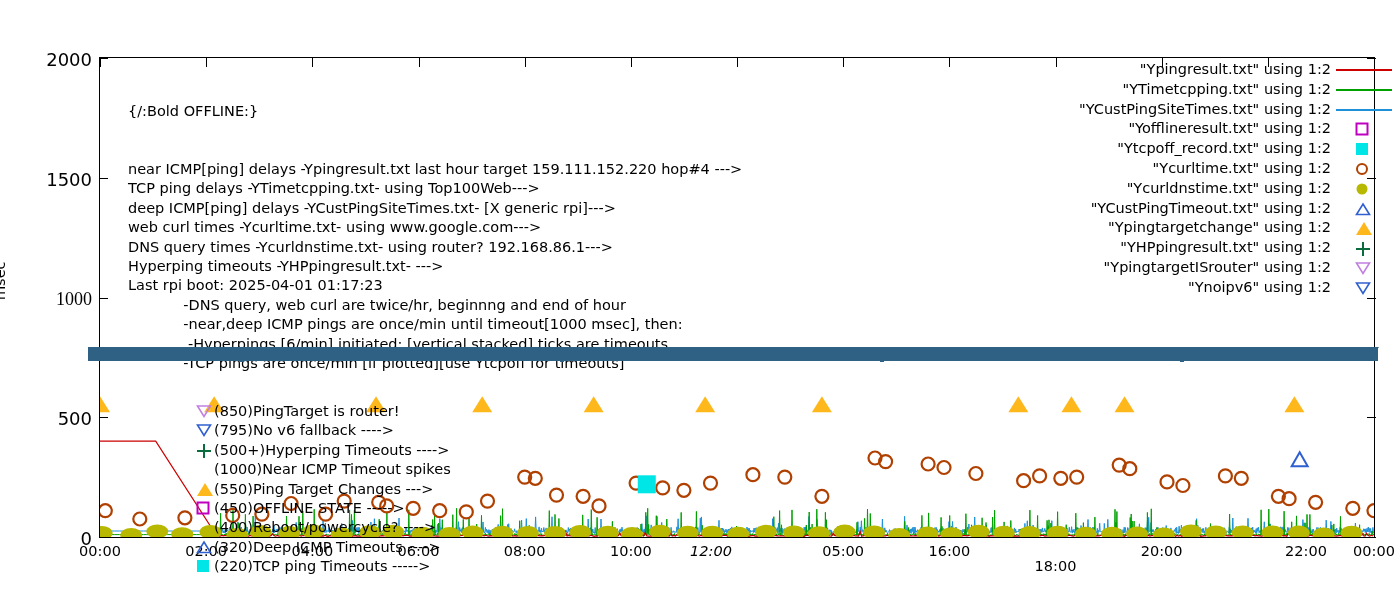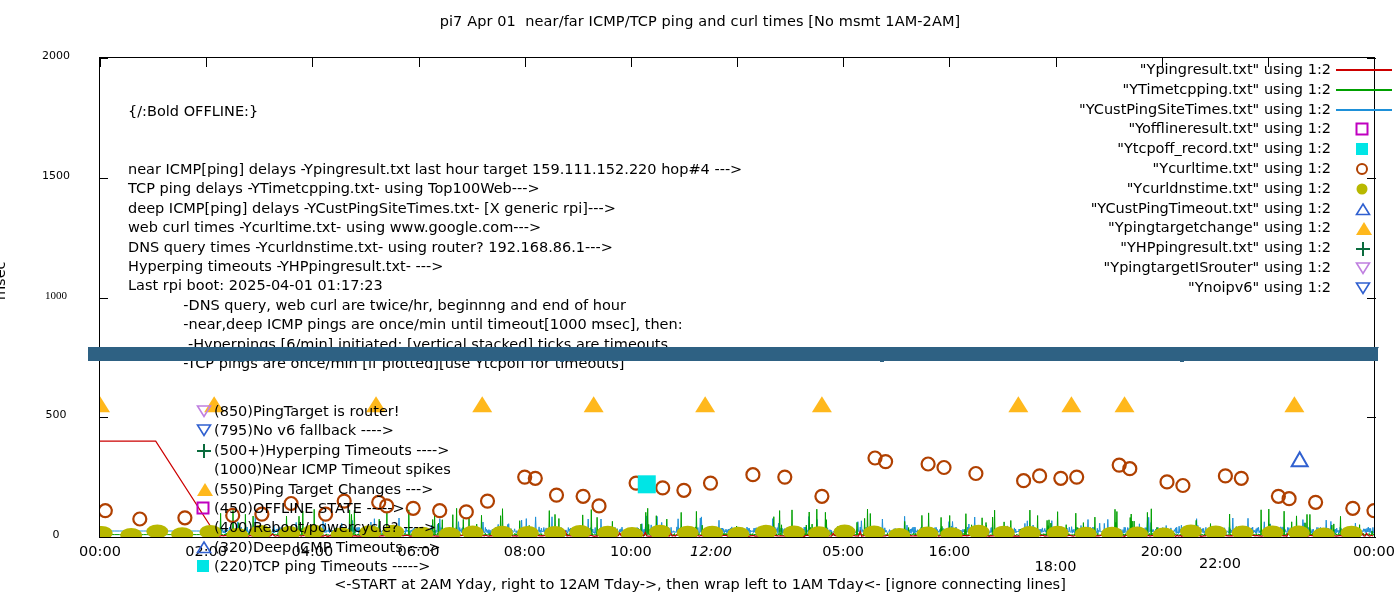--- a/index.html
+++ b/index.html
@@ -14,21 +14,21 @@
   }
 
   
   .plot-frame{
     position:absolute;left:99px;top:57px;width:1276px;height:481px;
     border:1px solid #000;box-sizing:border-box;background:#fff;
   }
   .plot-clip{position:absolute;left:100px;top:58px;width:1274px;height:479px;overflow:hidden;}
 
   
-  .ytick-label{position:absolute;right:0;text-align:center;font-size:11px;color:#000;
+  .ytick-label{position:absolute;right:0;text-align:right;font-size:18px;color:#000;
                transform:translateY(-9px);width:72px;}
   .ytick-mark{position:absolute;left:99px;width:9px;height:0;border-top:1px solid #000;}
   .ytick-mark.r{left:auto;right:24px;}
   .xtick-label{position:absolute;top:543px;font-size:14.5px;color:#000;
                transform:translateX(-50%);white-space:nowrap;}
   .xtick-mark{position:absolute;top:529px;height:9px;width:0;border-left:1px solid #000;}
   .xtick-mark.t{top:58px;}
   .ylabel{
     position:absolute;left:-8px;top:300px;font-size:14.5px;color:#000;
     transform:rotate(-90deg);transform-origin:left top;white-space:nowrap;
@@ -60,21 +60,20 @@
        clip-path:polygon(0 0,100% 0,60% 100%,0 100%);}
   .band-dot{position:absolute;top:360px;width:4px;height:2px;background:#2e6183;}
 
   svg{display:block;}
 </style>
 </head>
 <body>
 
 <div id="root">
 
-  <div class="chart-title">pi7 Apr 01  near/far ICMP/TCP ping and curl times [No msmt 1AM-2AM]</div>
 
   <div class="plot-frame"></div>
 
   <div class="ylabel">msec</div>
 
   <div id="yticks">
       <div class="ytick-label" style="top: 537px; left: 20px; width: 72px;">0</div>
       <div class="ytick-mark" style="top: 537px;"></div>
       <div class="ytick-mark r" style="top: 537px;"></div>
       <div class="ytick-label" style="top: 417.25px; left: 20px; width: 72px;">500</div>
@@ -118,21 +117,21 @@
       <div class="xtick-mark t" style="left: 843.167px;"></div>
       <div class="xtick-label" style="left: 949.333px;">16:00</div>
       <div class="xtick-mark" style="left: 949.333px;"></div>
       <div class="xtick-mark t" style="left: 949.333px;"></div>
       <div class="xtick-label" style="left: 1055.5px; margin-top: 15px;">18:00</div>
       <div class="xtick-mark" style="left: 1055.5px;"></div>
       <div class="xtick-mark t" style="left: 1055.5px;"></div>
       <div class="xtick-label" style="left: 1161.67px;">20:00</div>
       <div class="xtick-mark" style="left: 1161.67px;"></div>
       <div class="xtick-mark t" style="left: 1161.67px;"></div>
-      <div class="xtick-label" style="left: 1220px; margin-top: 12px;">22:00</div>
+      <div class="xtick-label" style="left: 1306px;">22:00</div>
       <div class="xtick-mark" style="left: 1267.83px;"></div>
       <div class="xtick-mark t" style="left: 1267.83px;"></div>
       <div class="xtick-label" style="left: 1374px;">00:00</div>
       <div class="xtick-mark" style="left: 1374px;"></div>
       <div class="xtick-mark t" style="left: 1374px;"></div>
     </div>
 
   <div class="plot-clip">
     <svg id="plot-svg" width="1274" height="479">
         <path d="M 0.0 473.0 L 1.1 473.0 L 3.7 473.0 L 6.4 473.0 L 9.0 473.0 L 11.7 473.0 L 14.3 473.0 L 17.0 473.0 L 19.6 473.0 L 22.3 473.0 L 24.9 473.0 L 27.6 473.0 L 30.3 473.0 L 32.9 473.0 L 35.6 473.0 L 38.2 473.0 L 40.9 473.0 L 43.5 473.0 L 46.2 473.0 L 48.8 473.0 L 51.5 473.0 L 54.1 473.0 L 56.8 473.0 L 59.5 473.0 L 62.1 473.0 L 64.8 473.0 L 67.4 473.0 L 70.1 473.0 L 72.7 473.0 L 75.4 473.0 L 78.0 473.0 L 80.7 473.0 L 83.3 473.0 L 86.0 473.0 L 88.6 473.0 L 91.3 473.0 L 94.0 473.0 L 96.6 473.0 L 99.3 473.0 L 101.9 473.0 L 104.6 473.0 L 107.2 473.0 L 109.9 473.0 L 112.5 473.0 L 115.2 473.0 L 116.8 474.0 L 117.4 473.4 L 118.0 469.9 L 118.5 473.8 L 119.1 469.8 L 119.7 475.4 L 120.3 471.6 L 120.9 475.5 L 121.5 471.7 L 122.0 473.4 L 122.6 471.4 L 123.2 475.0 L 123.8 472.9 L 124.4 475.1 L 125.0 472.2 L 125.5 475.3 L 126.1 470.2 L 126.7 473.4 L 127.3 471.8 L 127.9 473.3 L 128.5 473.4 L 129.0 473.9 L 129.6 469.2 L 130.2 475.1 L 130.8 472.3 L 131.4 474.6 L 132.0 471.1 L 132.5 475.1 L 133.1 472.1 L 133.7 474.2 L 134.3 472.2 L 134.9 473.9 L 135.5 470.5 L 136.1 474.8 L 136.6 472.1 L 137.2 473.9 L 137.8 463.8 L 138.4 473.4 L 139.0 472.2 L 139.6 475.2 L 140.1 472.2 L 140.7 474.6 L 141.3 469.1 L 141.9 473.8 L 142.5 473.9 L 143.1 475.0 L 143.6 473.7 L 144.2 473.8 L 144.8 470.4 L 145.4 473.4 L 146.0 471.3 L 146.6 475.6 L 147.1 469.0 L 147.7 473.9 L 148.3 473.3 L 148.9 475.2 L 149.5 471.5 L 150.1 475.2 L 150.7 471.3 L 151.2 473.4 L 151.8 472.1 L 152.4 474.7 L 153.0 470.6 L 153.6 473.3 L 154.2 470.2 L 154.7 474.1 L 155.3 459.2 L 155.9 473.3 L 156.5 472.6 L 157.1 475.6 L 157.7 469.3 L 158.2 475.0 L 158.8 473.3 L 159.4 474.3 L 160.0 471.9 L 160.6 475.3 L 161.2 472.7 L 161.7 474.9 L 162.3 474.1 L 162.9 475.1 L 163.5 470.0 L 164.1 473.9 L 164.7 471.9 L 165.2 474.3 L 165.8 473.5 L 166.4 473.5 L 167.0 473.8 L 167.6 474.0 L 168.2 471.6 L 168.8 475.1 L 169.3 471.2 L 169.9 474.0 L 170.5 473.6 L 171.1 474.3 L 171.7 473.7 L 172.3 474.1 L 172.8 471.1 L 173.4 475.1 L 174.0 468.2 L 174.6 474.8 L 175.2 472.9 L 175.8 473.5 L 176.3 471.2 L 176.9 473.6 L 177.5 470.9 L 178.1 474.9 L 178.7 471.8 L 179.3 473.8 L 179.8 469.4 L 180.4 475.2 L 181.0 469.6 L 181.6 474.3 L 182.2 469.3 L 182.8 474.9 L 183.3 471.8 L 183.9 473.5 L 184.5 472.6 L 185.1 475.5 L 185.7 471.7 L 186.3 473.5 L 186.9 472.1 L 187.4 474.3 L 188.0 472.2 L 188.6 475.5 L 189.2 469.1 L 189.8 475.2 L 190.4 473.0 L 190.9 474.2 L 191.5 473.7 L 192.1 473.4 L 192.7 469.9 L 193.3 473.4 L 193.9 471.5 L 194.4 475.3 L 195.0 472.6 L 195.6 473.3 L 196.2 464.4 L 196.8 474.2 L 197.4 472.8 L 197.9 474.7 L 198.5 474.0 L 199.1 475.3 L 199.7 470.9 L 200.3 473.5 L 200.9 471.4 L 201.5 473.7 L 202.0 473.3 L 202.6 473.6 L 203.2 471.5 L 203.8 473.3 L 204.4 470.8 L 205.0 474.8 L 205.5 469.1 L 206.1 473.9 L 206.7 471.6 L 207.3 474.8 L 207.9 472.2 L 208.5 475.3 L 209.0 470.4 L 209.6 475.5 L 210.2 471.6 L 210.8 473.6 L 211.4 472.5 L 212.0 475.0 L 212.5 469.8 L 213.1 474.8 L 213.7 466.4 L 214.3 475.1 L 214.9 472.7 L 215.5 475.2 L 216.0 472.9 L 216.6 473.4 L 217.2 472.6 L 217.8 473.6 L 218.4 469.0 L 219.0 475.4 L 219.6 472.6 L 220.1 473.4 L 220.7 474.0 L 221.3 474.8 L 221.9 473.5 L 222.5 473.6 L 223.1 462.2 L 223.6 473.8 L 224.2 472.5 L 224.8 474.5 L 225.4 465.1 L 226.0 474.5 L 226.6 472.6 L 227.1 473.4 L 227.7 472.6 L 228.3 473.8 L 228.9 469.6 L 229.5 474.8 L 230.1 472.3 L 230.6 473.3 L 231.2 472.7 L 231.8 475.3 L 232.4 472.0 L 233.0 475.3 L 233.6 473.1 L 234.2 474.7 L 234.7 470.6 L 235.3 474.7 L 235.9 472.1 L 236.5 474.2 L 237.1 471.8 L 237.7 473.3 L 238.2 471.4 L 238.8 475.1 L 239.4 470.6 L 240.0 473.4 L 240.6 473.1 L 241.2 474.7 L 241.7 465.4 L 242.3 475.6 L 242.9 473.7 L 243.5 474.9 L 244.1 469.3 L 244.7 473.4 L 245.2 469.2 L 245.8 473.8 L 246.4 472.6 L 247.0 474.2 L 247.6 473.7 L 248.2 473.6 L 248.7 469.9 L 249.3 474.4 L 249.9 472.1 L 250.5 474.0 L 251.1 469.5 L 251.7 473.9 L 252.3 462.4 L 252.8 473.5 L 253.4 469.5 L 254.0 475.0 L 254.6 469.7 L 255.2 474.7 L 255.8 471.0 L 256.3 473.4 L 256.9 469.5 L 257.5 473.8 L 258.1 469.3 L 258.7 475.4 L 259.3 469.4 L 259.8 473.8 L 260.4 473.8 L 261.0 474.1 L 261.6 471.8 L 262.2 475.5 L 262.8 470.7 L 263.3 474.2 L 263.9 471.4 L 264.5 473.6 L 265.1 472.1 L 265.7 474.1 L 266.3 469.4 L 266.8 473.9 L 267.4 474.2 L 268.0 475.0 L 268.6 473.6 L 269.2 474.0 L 269.8 469.6 L 270.4 475.4 L 270.9 464.0 L 271.5 474.2 L 272.1 471.9 L 272.7 474.1 L 273.3 472.5 L 273.9 474.4 L 274.4 460.7 L 275.0 474.2 L 275.6 472.9 L 276.2 475.5 L 276.8 471.7 L 277.4 474.1 L 277.9 472.0 L 278.5 474.0 L 279.1 467.6 L 279.7 474.2 L 280.3 470.8 L 280.9 475.2 L 281.4 473.3 L 282.0 473.4 L 282.6 472.1 L 283.2 473.5 L 283.8 471.4 L 284.4 474.5 L 285.0 472.0 L 285.5 474.5 L 286.1 474.0 L 286.7 474.8 L 287.3 470.9 L 287.9 473.6 L 288.5 471.5 L 289.0 473.4 L 289.6 473.0 L 290.2 475.0 L 290.8 473.4 L 291.4 474.0 L 292.0 472.2 L 292.5 474.7 L 293.1 469.8 L 293.7 474.1 L 294.3 469.4 L 294.9 474.3 L 295.5 469.1 L 296.0 474.8 L 296.6 472.3 L 297.2 473.6 L 297.8 469.5 L 298.4 474.5 L 299.0 460.0 L 299.5 474.7 L 300.1 472.4 L 300.7 473.5 L 301.3 472.2 L 301.9 474.4 L 302.5 473.8 L 303.1 474.5 L 303.6 473.0 L 304.2 474.0 L 304.8 472.8 L 305.4 475.4 L 306.0 469.0 L 306.6 473.5 L 307.1 472.0 L 307.7 473.5 L 308.3 474.0 L 308.9 474.9 L 309.5 473.3 L 310.1 475.3 L 310.6 472.5 L 311.2 473.6 L 311.8 471.9 L 312.4 475.3 L 313.0 471.3 L 313.6 473.3 L 314.1 469.9 L 314.7 473.8 L 315.3 473.0 L 315.9 474.8 L 316.5 471.3 L 317.1 475.1 L 317.7 469.0 L 318.2 473.6 L 318.8 470.7 L 319.4 474.2 L 320.0 472.7 L 320.6 475.5 L 321.2 470.0 L 321.7 473.3 L 322.3 469.3 L 322.9 474.2 L 323.5 469.9 L 324.1 474.1 L 324.7 470.6 L 325.2 474.4 L 325.8 472.8 L 326.4 474.9 L 327.0 473.7 L 327.6 474.1 L 328.2 470.4 L 328.7 475.0 L 329.3 471.3 L 329.9 474.8 L 330.5 469.9 L 331.1 474.1 L 331.7 467.1 L 332.2 475.3 L 332.8 473.0 L 333.4 473.7 L 334.0 473.1 L 334.6 474.1 L 335.2 472.2 L 335.8 475.4 L 336.3 472.4 L 336.9 473.7 L 337.5 466.3 L 338.1 474.3 L 338.7 471.3 L 339.3 474.4 L 339.8 460.7 L 340.4 473.7 L 341.0 469.6 L 341.6 474.2 L 342.2 473.9 L 342.8 474.1 L 343.3 471.6 L 343.9 475.0 L 344.5 470.1 L 345.1 474.5 L 345.7 473.2 L 346.3 473.6 L 346.8 470.3 L 347.4 475.3 L 348.0 470.6 L 348.6 475.6 L 349.2 473.8 L 349.8 475.6 L 350.4 471.5 L 350.9 474.7 L 351.5 473.8 L 352.1 474.9 L 352.7 469.9 L 353.3 475.2 L 353.9 473.7 L 354.4 474.2 L 355.0 472.8 L 355.6 475.5 L 356.2 469.5 L 356.8 474.5 L 357.4 473.6 L 357.9 474.6 L 358.5 463.7 L 359.1 474.2 L 359.7 469.5 L 360.3 473.3 L 360.9 471.6 L 361.4 474.6 L 362.0 470.4 L 362.6 474.8 L 363.2 469.0 L 363.8 474.7 L 364.4 473.0 L 364.9 473.8 L 365.5 470.0 L 366.1 475.4 L 366.7 473.2 L 367.3 475.1 L 367.9 473.4 L 368.5 474.7 L 369.0 470.6 L 369.6 475.5 L 370.2 473.6 L 370.8 475.3 L 371.4 469.5 L 372.0 473.7 L 372.5 473.4 L 373.1 474.4 L 373.7 473.3 L 374.3 473.7 L 374.9 469.6 L 375.5 474.2 L 376.0 471.7 L 376.6 473.6 L 377.2 472.6 L 377.8 473.7 L 378.4 471.7 L 379.0 475.6 L 379.5 473.7 L 380.1 474.0 L 380.7 473.2 L 381.3 475.6 L 381.9 472.3 L 382.5 473.7 L 383.0 464.0 L 383.6 474.1 L 384.2 473.7 L 384.8 475.0 L 385.4 469.4 L 386.0 473.5 L 386.6 471.1 L 387.1 474.7 L 387.7 472.4 L 388.3 475.6 L 388.9 471.6 L 389.5 475.6 L 390.1 472.1 L 390.6 475.4 L 391.2 473.1 L 391.8 473.3 L 392.4 471.0 L 393.0 475.4 L 393.6 473.6 L 394.1 473.5 L 394.7 473.0 L 395.3 473.9 L 395.9 469.0 L 396.5 474.4 L 397.1 470.4 L 397.6 474.0 L 398.2 466.4 L 398.8 475.2 L 399.4 472.2 L 400.0 473.4 L 400.6 469.6 L 401.2 473.9 L 401.7 472.0 L 402.3 475.3 L 402.9 471.1 L 403.5 475.4 L 404.1 471.3 L 404.7 473.7 L 405.2 472.4 L 405.8 475.5 L 406.4 469.3 L 407.0 474.2 L 407.6 466.5 L 408.2 474.3 L 408.7 465.7 L 409.3 474.3 L 409.9 471.8 L 410.5 474.9 L 411.1 470.6 L 411.7 473.7 L 412.2 472.3 L 412.8 473.5 L 413.4 474.0 L 414.0 473.8 L 414.6 470.8 L 415.2 473.7 L 415.7 473.8 L 416.3 474.8 L 416.9 472.6 L 417.5 475.0 L 418.1 473.3 L 418.7 474.5 L 419.3 471.9 L 419.8 473.7 L 420.4 471.8 L 421.0 473.4 L 421.6 462.1 L 422.2 474.4 L 422.8 471.6 L 423.3 475.5 L 423.9 471.5 L 424.5 473.9 L 425.1 471.2 L 425.7 475.0 L 426.3 460.6 L 426.8 474.8 L 427.4 473.6 L 428.0 473.7 L 428.6 473.7 L 429.2 473.3 L 429.8 470.9 L 430.3 474.6 L 430.9 472.9 L 431.5 475.4 L 432.1 472.4 L 432.7 474.2 L 433.3 470.2 L 433.9 474.7 L 434.4 474.1 L 435.0 473.4 L 435.6 458.9 L 436.2 473.4 L 436.8 472.2 L 437.4 474.3 L 437.9 473.1 L 438.5 473.3 L 439.1 468.9 L 439.7 474.3 L 440.3 472.2 L 440.9 474.7 L 441.4 470.1 L 442.0 474.0 L 442.6 473.2 L 443.2 473.9 L 443.8 469.5 L 444.4 474.4 L 444.9 471.7 L 445.5 474.0 L 446.1 469.9 L 446.7 474.3 L 447.3 471.8 L 447.9 475.3 L 448.4 471.7 L 449.0 475.1 L 449.6 473.9 L 450.2 475.2 L 450.8 470.5 L 451.4 474.4 L 452.0 458.8 L 452.5 475.0 L 453.1 469.2 L 453.7 475.5 L 454.3 473.3 L 454.9 475.2 L 455.5 474.2 L 456.0 474.2 L 456.6 474.2 L 457.2 474.5 L 457.8 470.7 L 458.4 475.3 L 459.0 471.6 L 459.5 475.4 L 460.1 472.6 L 460.7 474.1 L 461.3 469.6 L 461.9 474.4 L 462.5 472.1 L 463.0 474.7 L 463.6 472.4 L 464.2 474.3 L 464.8 472.4 L 465.4 474.7 L 466.0 471.9 L 466.5 474.0 L 467.1 473.5 L 467.7 475.3 L 468.3 469.5 L 468.9 473.4 L 469.5 470.9 L 470.1 474.3 L 470.6 470.0 L 471.2 474.4 L 471.8 471.3 L 472.4 474.0 L 473.0 473.7 L 473.6 474.0 L 474.1 473.0 L 474.7 474.1 L 475.3 473.0 L 475.9 473.9 L 476.5 472.1 L 477.1 474.3 L 477.6 468.6 L 478.2 475.6 L 478.8 469.9 L 479.4 475.3 L 480.0 472.4 L 480.6 473.8 L 481.1 474.0 L 481.7 474.8 L 482.3 474.2 L 482.9 473.4 L 483.5 472.8 L 484.1 474.8 L 484.7 471.5 L 485.2 475.0 L 485.8 471.4 L 486.4 474.5 L 487.0 470.2 L 487.6 475.5 L 488.2 461.0 L 488.7 474.4 L 489.3 470.3 L 489.9 474.3 L 490.5 469.7 L 491.1 473.8 L 491.7 471.0 L 492.2 474.5 L 492.8 471.0 L 493.4 474.8 L 494.0 474.0 L 494.6 475.6 L 495.2 469.5 L 495.7 475.4 L 496.3 474.1 L 496.9 475.5 L 497.5 473.6 L 498.1 473.5 L 498.7 471.5 L 499.2 474.1 L 499.8 470.2 L 500.4 475.6 L 501.0 461.0 L 501.6 474.5 L 502.2 470.4 L 502.8 473.6 L 503.3 470.9 L 503.9 473.8 L 504.5 472.9 L 505.1 475.1 L 505.7 474.0 L 506.3 475.4 L 506.8 473.9 L 507.4 473.9 L 508.0 469.8 L 508.6 474.8 L 509.2 471.4 L 509.8 473.9 L 510.3 473.8 L 510.9 475.0 L 511.5 470.6 L 512.1 474.6 L 512.7 471.9 L 513.3 474.4 L 513.8 471.4 L 514.4 473.7 L 515.0 469.3 L 515.6 474.7 L 516.2 472.7 L 516.8 475.4 L 517.4 470.7 L 517.9 474.4 L 518.5 473.8 L 519.1 474.4 L 519.7 471.5 L 520.3 474.2 L 520.9 470.8 L 521.4 473.7 L 522.0 469.1 L 522.6 473.4 L 523.2 473.1 L 523.8 473.7 L 524.4 473.1 L 524.9 474.2 L 525.5 473.4 L 526.1 474.9 L 526.7 471.9 L 527.3 473.3 L 527.9 473.4 L 528.4 473.3 L 529.0 470.1 L 529.6 474.2 L 530.2 472.4 L 530.8 474.5 L 531.4 473.8 L 531.9 475.4 L 532.5 470.2 L 533.1 475.2 L 533.7 470.5 L 534.3 474.7 L 534.9 472.0 L 535.5 474.9 L 536.0 470.2 L 536.6 474.7 L 537.2 469.5 L 537.8 473.9 L 538.4 470.0 L 539.0 474.0 L 539.5 471.8 L 540.1 475.4 L 540.7 471.3 L 541.3 475.4 L 541.9 465.7 L 542.5 474.0 L 543.0 471.7 L 543.6 475.6 L 544.2 471.1 L 544.8 474.8 L 545.4 469.3 L 546.0 473.4 L 546.5 457.9 L 547.1 474.9 L 547.7 470.4 L 548.3 473.5 L 548.9 471.8 L 549.5 473.4 L 550.0 471.3 L 550.6 474.2 L 551.2 466.9 L 551.8 475.4 L 552.4 473.8 L 553.0 473.6 L 553.6 471.1 L 554.1 474.0 L 554.7 471.2 L 555.3 475.3 L 555.9 472.4 L 556.5 475.6 L 557.1 458.4 L 557.6 474.2 L 558.2 473.6 L 558.8 473.5 L 559.4 472.4 L 560.0 474.4 L 560.6 471.3 L 561.1 473.5 L 561.7 464.4 L 562.3 473.5 L 562.9 471.4 L 563.5 473.8 L 564.1 469.7 L 564.6 473.3 L 565.2 469.9 L 565.8 475.0 L 566.4 469.4 L 567.0 474.3 L 567.6 469.7 L 568.2 475.1 L 568.7 469.7 L 569.3 474.4 L 569.9 472.8 L 570.5 474.5 L 571.1 469.3 L 571.7 475.5 L 572.2 474.0 L 572.8 473.4 L 573.4 472.8 L 574.0 474.5 L 574.6 473.5 L 575.2 474.5 L 575.7 473.8 L 576.3 474.3 L 576.9 468.9 L 577.5 475.3 L 578.1 460.8 L 578.7 475.1 L 579.2 470.1 L 579.8 473.7 L 580.4 469.5 L 581.0 475.5 L 581.6 473.7 L 582.2 474.5 L 582.7 472.3 L 583.3 473.9 L 583.9 472.6 L 584.5 474.9 L 585.1 469.9 L 585.7 473.6 L 586.3 470.2 L 586.8 475.2 L 587.4 473.9 L 588.0 475.5 L 588.6 471.0 L 589.2 473.5 L 589.8 469.2 L 590.3 474.1 L 590.9 473.0 L 591.5 473.4 L 592.1 469.6 L 592.7 473.4 L 593.3 472.5 L 593.8 475.0 L 594.4 473.2 L 595.0 475.3 L 595.6 469.1 L 596.2 473.6 L 596.8 470.3 L 597.3 474.3 L 597.9 469.5 L 598.5 475.4 L 599.1 473.9 L 599.7 474.7 L 600.3 460.1 L 600.9 474.2 L 601.4 458.9 L 602.0 473.6 L 602.6 471.4 L 603.2 473.7 L 603.8 473.3 L 604.4 474.5 L 604.9 470.9 L 605.5 474.4 L 606.1 471.6 L 606.7 474.5 L 607.3 473.1 L 607.9 474.8 L 608.4 473.7 L 609.0 473.4 L 609.6 471.4 L 610.2 474.5 L 610.8 471.3 L 611.4 473.4 L 611.9 471.0 L 612.5 473.3 L 613.1 473.5 L 613.7 474.5 L 614.3 472.2 L 614.9 475.5 L 615.4 471.2 L 616.0 475.4 L 616.6 471.7 L 617.2 475.5 L 617.8 469.5 L 618.4 474.3 L 619.0 462.3 L 619.5 475.2 L 620.1 472.0 L 620.7 474.9 L 621.3 470.0 L 621.9 473.5 L 622.5 470.0 L 623.0 473.9 L 623.6 470.8 L 624.2 475.3 L 624.8 472.5 L 625.4 474.0 L 626.0 471.1 L 626.5 474.6 L 627.1 472.0 L 627.7 474.8 L 628.3 471.0 L 628.9 475.6 L 629.5 470.9 L 630.0 473.6 L 630.6 470.2 L 631.2 474.5 L 631.8 468.9 L 632.4 475.5 L 633.0 471.6 L 633.5 473.4 L 634.1 471.6 L 634.7 475.4 L 635.3 473.5 L 635.9 474.7 L 636.5 471.0 L 637.1 474.9 L 637.6 472.5 L 638.2 473.3 L 638.8 471.0 L 639.4 473.8 L 640.0 473.7 L 640.6 475.5 L 641.1 471.0 L 641.7 474.4 L 642.3 469.9 L 642.9 474.4 L 643.5 473.0 L 644.1 473.7 L 644.6 473.5 L 645.2 474.8 L 645.8 474.2 L 646.4 474.4 L 647.0 469.0 L 647.6 473.8 L 648.1 470.2 L 648.7 473.6 L 649.3 470.3 L 649.9 475.6 L 650.5 472.3 L 651.1 473.8 L 651.7 472.8 L 652.2 473.5 L 652.8 472.6 L 653.4 474.6 L 654.0 470.1 L 654.6 474.2 L 655.2 470.1 L 655.7 474.8 L 656.3 469.7 L 656.9 473.9 L 657.5 471.9 L 658.1 473.4 L 658.7 470.6 L 659.2 474.5 L 659.8 469.1 L 660.4 473.6 L 661.0 470.2 L 661.6 474.2 L 662.2 473.3 L 662.7 474.0 L 663.3 469.4 L 663.9 473.4 L 664.5 469.0 L 665.1 474.1 L 665.7 473.8 L 666.2 475.5 L 666.8 471.9 L 667.4 473.5 L 668.0 472.4 L 668.6 473.7 L 669.2 469.6 L 669.8 475.5 L 670.3 470.0 L 670.9 474.9 L 671.5 472.2 L 672.1 473.7 L 672.7 460.6 L 673.3 474.7 L 673.8 471.3 L 674.4 473.4 L 675.0 469.3 L 675.6 474.2 L 676.2 470.9 L 676.8 473.7 L 677.3 469.6 L 677.9 475.5 L 678.5 465.2 L 679.1 473.7 L 679.7 472.4 L 680.3 473.7 L 680.8 470.2 L 681.4 473.7 L 682.0 470.1 L 682.6 475.4 L 683.2 471.5 L 683.8 474.9 L 684.4 470.6 L 684.9 474.2 L 685.5 472.9 L 686.1 473.6 L 686.7 472.9 L 687.3 475.0 L 687.9 469.2 L 688.4 473.7 L 689.0 472.1 L 689.6 473.5 L 690.2 473.1 L 690.8 473.3 L 691.4 471.6 L 691.9 473.7 L 692.5 471.4 L 693.1 475.0 L 693.7 469.7 L 694.3 474.8 L 694.9 473.6 L 695.4 473.9 L 696.0 469.3 L 696.6 473.5 L 697.2 474.1 L 697.8 475.1 L 698.4 473.2 L 698.9 474.3 L 699.5 471.7 L 700.1 474.7 L 700.7 473.5 L 701.3 474.7 L 701.9 473.9 L 702.5 473.8 L 703.0 474.2 L 703.6 474.6 L 704.2 469.1 L 704.8 474.4 L 705.4 469.0 L 706.0 474.6 L 706.5 469.7 L 707.1 473.9 L 707.7 472.4 L 708.3 475.6 L 708.9 458.5 L 709.5 474.6 L 710.0 469.8 L 710.6 474.3 L 711.2 470.7 L 711.8 475.6 L 712.4 472.0 L 713.0 474.4 L 713.5 470.7 L 714.1 475.6 L 714.7 469.2 L 715.3 473.4 L 715.9 469.1 L 716.5 475.5 L 717.0 461.4 L 717.6 473.3 L 718.2 471.5 L 718.8 473.9 L 719.4 472.8 L 720.0 473.3 L 720.6 473.3 L 721.1 473.5 L 721.7 473.5 L 722.3 475.4 L 722.9 470.6 L 723.5 473.8 L 724.1 471.5 L 724.6 474.7 L 725.2 473.3 L 725.8 475.4 L 726.4 471.0 L 727.0 474.0 L 727.6 469.8 L 728.1 475.5 L 728.7 472.8 L 729.3 474.7 L 729.9 471.6 L 730.5 473.6 L 731.1 472.0 L 731.6 474.5 L 732.2 473.8 L 732.8 474.6 L 733.4 473.5 L 734.0 474.3 L 734.6 471.8 L 735.2 474.6 L 735.7 470.3 L 736.3 475.1 L 736.9 474.1 L 737.5 474.0 L 738.1 471.7 L 738.7 473.9 L 739.2 469.2 L 739.8 474.3 L 740.4 469.1 L 741.0 473.8 L 741.6 472.9 L 742.2 474.8 L 742.7 470.3 L 743.3 474.0 L 743.9 472.6 L 744.5 473.3 L 745.1 471.0 L 745.7 473.5 L 746.2 473.9 L 746.8 474.7 L 747.4 472.0 L 748.0 474.9 L 748.6 470.1 L 749.2 473.6 L 749.7 467.8 L 750.3 473.3 L 750.9 473.8 L 751.5 474.8 L 752.1 470.1 L 752.7 474.6 L 753.3 470.7 L 753.8 475.2 L 754.4 471.5 L 755.0 474.8 L 755.6 473.9 L 756.2 474.9 L 756.8 471.4 L 757.3 474.4 L 757.9 463.7 L 758.5 473.4 L 759.1 474.1 L 759.7 474.3 L 760.3 469.0 L 760.8 474.6 L 761.4 462.8 L 762.0 473.6 L 762.6 471.7 L 763.2 474.6 L 763.8 472.4 L 764.3 473.9 L 764.9 473.3 L 765.5 475.1 L 766.1 469.1 L 766.7 473.9 L 767.3 473.5 L 767.9 473.6 L 768.4 469.1 L 769.0 473.8 L 769.6 472.8 L 770.2 473.5 L 770.8 472.8 L 771.4 475.1 L 771.9 470.7 L 772.5 475.2 L 773.1 469.3 L 773.7 473.3 L 774.3 470.1 L 774.9 475.5 L 775.4 469.4 L 776.0 474.3 L 776.6 472.5 L 777.2 473.8 L 777.8 474.2 L 778.4 473.5 L 778.9 470.9 L 779.5 474.5 L 780.1 469.9 L 780.7 474.1 L 781.3 471.7 L 781.9 475.3 L 782.4 461.0 L 783.0 475.1 L 783.6 470.8 L 784.2 475.6 L 784.8 469.8 L 785.4 474.1 L 786.0 472.0 L 786.5 474.1 L 787.1 474.2 L 787.7 474.3 L 788.3 474.2 L 788.9 474.0 L 789.5 471.6 L 790.0 473.6 L 790.6 472.7 L 791.2 473.3 L 791.8 474.1 L 792.4 475.4 L 793.0 472.4 L 793.5 473.4 L 794.1 470.7 L 794.7 475.0 L 795.3 470.6 L 795.9 474.2 L 796.5 473.2 L 797.0 473.4 L 797.6 472.7 L 798.2 474.4 L 798.8 471.4 L 799.4 474.1 L 800.0 473.2 L 800.5 473.5 L 801.1 472.3 L 801.7 474.6 L 802.3 472.2 L 802.9 475.5 L 803.5 473.4 L 804.1 475.0 L 804.6 458.3 L 805.2 475.3 L 805.8 471.1 L 806.4 474.4 L 807.0 467.1 L 807.6 473.7 L 808.1 471.5 L 808.7 473.6 L 809.3 471.8 L 809.9 475.1 L 810.5 471.1 L 811.1 475.5 L 811.6 470.7 L 812.2 473.7 L 812.8 469.4 L 813.4 475.0 L 814.0 469.0 L 814.6 475.5 L 815.1 469.2 L 815.7 474.5 L 816.3 472.9 L 816.9 474.2 L 817.5 471.7 L 818.1 474.3 L 818.7 474.2 L 819.2 475.3 L 819.8 472.4 L 820.4 474.4 L 821.0 469.4 L 821.6 474.4 L 822.2 473.8 L 822.7 473.7 L 823.3 473.6 L 823.9 473.5 L 824.5 470.5 L 825.1 475.5 L 825.7 472.9 L 826.2 474.7 L 826.8 469.9 L 827.4 475.3 L 828.0 469.4 L 828.6 474.9 L 829.2 471.6 L 829.7 473.9 L 830.3 473.6 L 830.9 473.3 L 831.5 473.4 L 832.1 474.0 L 832.7 470.8 L 833.2 473.7 L 833.8 472.7 L 834.4 473.4 L 835.0 469.5 L 835.6 473.9 L 836.2 469.4 L 836.8 475.2 L 837.3 471.4 L 837.9 474.3 L 838.5 472.9 L 839.1 474.5 L 839.7 471.5 L 840.3 473.9 L 840.8 470.4 L 841.4 474.4 L 842.0 472.6 L 842.6 475.5 L 843.2 470.4 L 843.8 475.2 L 844.3 470.9 L 844.9 473.5 L 845.5 473.2 L 846.1 475.4 L 846.7 473.2 L 847.3 475.0 L 847.8 473.7 L 848.4 475.0 L 849.0 463.6 L 849.6 474.8 L 850.2 473.9 L 850.8 474.1 L 851.4 468.0 L 851.9 474.9 L 852.5 463.5 L 853.1 474.0 L 853.7 473.1 L 854.3 474.4 L 854.9 470.4 L 855.4 475.4 L 856.0 469.0 L 856.6 473.7 L 857.2 472.7 L 857.8 474.0 L 858.4 472.3 L 858.9 473.7 L 859.5 472.6 L 860.1 475.1 L 860.7 472.0 L 861.3 473.7 L 861.9 472.5 L 862.4 475.6 L 863.0 471.2 L 863.6 473.8 L 864.2 472.7 L 864.8 474.6 L 865.4 473.6 L 865.9 474.8 L 866.5 473.1 L 867.1 474.1 L 867.7 469.0 L 868.3 474.2 L 868.9 466.0 L 869.5 475.6 L 870.0 469.7 L 870.6 474.6 L 871.2 473.2 L 871.8 473.4 L 872.4 472.0 L 873.0 473.8 L 873.5 471.5 L 874.1 474.7 L 874.7 459.0 L 875.3 474.4 L 875.9 469.1 L 876.5 474.8 L 877.0 471.9 L 877.6 474.7 L 878.2 472.5 L 878.8 473.9 L 879.4 473.9 L 880.0 473.9 L 880.5 470.9 L 881.1 475.4 L 881.7 472.8 L 882.3 475.4 L 882.9 470.0 L 883.5 475.0 L 884.0 472.9 L 884.6 475.3 L 885.2 473.8 L 885.8 474.7 L 886.4 467.2 L 887.0 474.3 L 887.6 472.2 L 888.1 474.4 L 888.7 471.9 L 889.3 475.4 L 889.9 473.5 L 890.5 474.5 L 891.1 469.7 L 891.6 474.3 L 892.2 469.2 L 892.8 474.1 L 893.4 474.0 L 894.0 474.8 L 894.6 472.4 L 895.1 473.4 L 895.7 473.3 L 896.3 474.7 L 896.9 470.6 L 897.5 473.9 L 898.1 470.1 L 898.6 474.6 L 899.2 470.5 L 899.8 474.3 L 900.4 474.0 L 901.0 475.5 L 901.6 471.6 L 902.2 474.6 L 902.7 470.5 L 903.3 474.8 L 903.9 470.8 L 904.5 475.1 L 905.1 473.8 L 905.7 474.5 L 906.2 473.4 L 906.8 474.5 L 907.4 467.9 L 908.0 474.6 L 908.6 472.7 L 909.2 474.1 L 909.7 469.1 L 910.3 474.1 L 910.9 470.8 L 911.5 474.7 L 912.1 472.1 L 912.7 473.6 L 913.2 471.9 L 913.8 475.2 L 914.4 469.9 L 915.0 474.8 L 915.6 471.0 L 916.2 474.6 L 916.7 473.3 L 917.3 474.0 L 917.9 473.3 L 918.5 474.0 L 919.1 471.0 L 919.7 473.8 L 920.3 471.3 L 920.8 474.8 L 921.4 470.8 L 922.0 475.2 L 922.6 470.2 L 923.2 474.3 L 923.8 473.0 L 924.3 475.4 L 924.9 465.4 L 925.5 475.4 L 926.1 473.3 L 926.7 475.1 L 927.3 462.8 L 927.8 473.9 L 928.4 470.0 L 929.0 475.5 L 929.6 471.6 L 930.2 474.8 L 930.8 473.6 L 931.3 473.6 L 931.9 471.3 L 932.5 474.2 L 933.1 467.0 L 933.7 474.0 L 934.3 473.8 L 934.9 475.6 L 935.4 473.8 L 936.0 475.4 L 936.6 472.6 L 937.2 475.1 L 937.8 473.4 L 938.4 473.4 L 938.9 471.6 L 939.5 475.2 L 940.1 471.0 L 940.7 475.6 L 941.3 471.4 L 941.9 474.3 L 942.4 469.9 L 943.0 474.1 L 943.6 473.2 L 944.2 473.4 L 944.8 470.4 L 945.4 474.2 L 945.9 472.2 L 946.5 475.4 L 947.1 473.1 L 947.7 474.9 L 948.3 469.3 L 948.9 473.8 L 949.4 470.5 L 950.0 475.6 L 950.6 473.1 L 951.2 474.5 L 951.8 462.7 L 952.4 475.5 L 953.0 472.6 L 953.5 473.5 L 954.1 473.7 L 954.7 473.4 L 955.3 470.2 L 955.9 473.4 L 956.5 472.7 L 957.0 474.4 L 957.6 471.4 L 958.2 473.3 L 958.8 473.9 L 959.4 475.4 L 960.0 473.8 L 960.5 474.4 L 961.1 468.7 L 961.7 475.1 L 962.3 470.7 L 962.9 474.2 L 963.5 473.5 L 964.0 474.5 L 964.6 470.6 L 965.2 473.3 L 965.8 471.5 L 966.4 473.8 L 967.0 470.0 L 967.5 475.2 L 968.1 473.0 L 968.7 473.8 L 969.3 469.2 L 969.9 474.0 L 970.5 474.1 L 971.1 474.0 L 971.6 468.7 L 972.2 475.2 L 972.8 471.8 L 973.4 474.2 L 974.0 471.2 L 974.6 474.9 L 975.1 474.0 L 975.7 473.4 L 976.3 469.3 L 976.9 474.6 L 977.5 474.1 L 978.1 474.6 L 978.6 470.2 L 979.2 474.4 L 979.8 470.8 L 980.4 474.5 L 981.0 467.5 L 981.6 473.5 L 982.1 473.3 L 982.7 474.7 L 983.3 472.7 L 983.9 475.2 L 984.5 471.4 L 985.1 475.4 L 985.7 473.5 L 986.2 475.4 L 986.8 472.8 L 987.4 474.0 L 988.0 461.5 L 988.6 475.4 L 989.2 473.8 L 989.7 473.3 L 990.3 469.4 L 990.9 475.3 L 991.5 471.7 L 992.1 475.5 L 992.7 469.3 L 993.2 475.4 L 993.8 469.3 L 994.4 473.8 L 995.0 473.5 L 995.6 474.1 L 996.2 473.4 L 996.7 475.3 L 997.3 470.3 L 997.9 475.5 L 998.5 472.4 L 999.1 473.7 L 999.7 465.2 L 1000.2 473.6 L 1000.8 473.7 L 1001.4 474.1 L 1002.0 473.1 L 1002.6 474.3 L 1003.2 473.3 L 1003.8 475.6 L 1004.3 465.4 L 1004.9 473.9 L 1005.5 473.5 L 1006.1 474.0 L 1006.7 470.4 L 1007.3 474.1 L 1007.8 461.4 L 1008.4 474.5 L 1009.0 472.2 L 1009.6 475.1 L 1010.2 472.8 L 1010.8 474.1 L 1011.3 469.5 L 1011.9 473.7 L 1012.5 470.5 L 1013.1 474.0 L 1013.7 473.6 L 1014.3 475.0 L 1014.8 472.6 L 1015.4 475.1 L 1016.0 471.1 L 1016.6 473.7 L 1017.2 472.1 L 1017.8 473.8 L 1018.4 472.8 L 1018.9 474.3 L 1019.5 473.8 L 1020.1 475.3 L 1020.7 471.1 L 1021.3 473.4 L 1021.9 473.0 L 1022.4 475.2 L 1023.0 471.6 L 1023.6 475.3 L 1024.2 469.2 L 1024.8 474.9 L 1025.4 469.5 L 1025.9 474.2 L 1026.5 474.2 L 1027.1 474.2 L 1027.7 469.5 L 1028.3 474.3 L 1028.9 470.5 L 1029.4 474.8 L 1030.0 473.8 L 1030.6 474.0 L 1031.2 474.0 L 1031.8 473.9 L 1032.4 472.3 L 1032.9 474.2 L 1033.5 470.7 L 1034.1 475.1 L 1034.7 472.4 L 1035.3 474.0 L 1035.9 471.5 L 1036.5 474.5 L 1037.0 469.2 L 1037.6 475.6 L 1038.2 473.4 L 1038.8 475.2 L 1039.4 465.8 L 1040.0 474.1 L 1040.5 471.8 L 1041.1 473.9 L 1041.7 472.3 L 1042.3 475.1 L 1042.9 470.3 L 1043.5 475.2 L 1044.0 472.6 L 1044.6 473.5 L 1045.2 469.6 L 1045.8 473.8 L 1046.4 469.7 L 1047.0 473.4 L 1047.5 461.9 L 1048.1 474.7 L 1048.7 459.3 L 1049.3 473.5 L 1049.9 473.6 L 1050.5 473.3 L 1051.0 464.5 L 1051.6 473.9 L 1052.2 471.6 L 1052.8 474.0 L 1053.4 471.6 L 1054.0 473.8 L 1054.6 473.0 L 1055.1 474.1 L 1055.7 471.0 L 1056.3 473.6 L 1056.9 469.9 L 1057.5 473.4 L 1058.1 469.5 L 1058.6 474.3 L 1059.2 472.1 L 1059.8 474.1 L 1060.4 472.3 L 1061.0 475.1 L 1061.6 472.1 L 1062.1 474.7 L 1062.7 469.5 L 1063.3 473.5 L 1063.9 471.8 L 1064.5 474.2 L 1065.1 473.0 L 1065.6 474.0 L 1066.2 467.5 L 1066.8 474.7 L 1067.4 472.0 L 1068.0 473.9 L 1068.6 471.8 L 1069.2 473.9 L 1069.7 472.5 L 1070.3 474.5 L 1070.9 469.9 L 1071.5 475.6 L 1072.1 474.1 L 1072.7 473.9 L 1073.2 473.5 L 1073.8 473.5 L 1074.4 471.7 L 1075.0 473.5 L 1075.6 469.9 L 1076.2 475.6 L 1076.7 469.2 L 1077.3 475.1 L 1077.9 473.8 L 1078.5 475.5 L 1079.1 468.2 L 1079.7 474.7 L 1080.2 471.2 L 1080.8 474.0 L 1081.4 467.1 L 1082.0 473.9 L 1082.6 473.7 L 1083.2 475.5 L 1083.7 470.2 L 1084.3 475.2 L 1084.9 472.2 L 1085.5 473.6 L 1086.1 473.2 L 1086.7 474.2 L 1087.3 469.2 L 1087.8 473.3 L 1088.4 471.2 L 1089.0 475.2 L 1089.6 471.8 L 1090.2 473.5 L 1090.8 473.7 L 1091.3 474.3 L 1091.9 470.5 L 1092.5 475.4 L 1093.1 469.2 L 1093.7 475.3 L 1094.3 469.5 L 1094.8 473.9 L 1095.4 472.0 L 1096.0 475.1 L 1096.6 460.7 L 1097.2 475.1 L 1097.8 467.3 L 1098.3 474.7 L 1098.9 470.5 L 1099.5 474.9 L 1100.1 469.4 L 1100.7 473.6 L 1101.3 471.2 L 1101.9 473.6 L 1102.4 470.6 L 1103.0 474.8 L 1103.6 470.4 L 1104.2 475.3 L 1104.8 472.9 L 1105.4 473.6 L 1105.9 469.3 L 1106.5 474.8 L 1107.1 471.1 L 1107.7 474.3 L 1108.3 474.2 L 1108.9 473.7 L 1109.4 472.8 L 1110.0 475.4 L 1110.6 471.7 L 1111.2 473.4 L 1111.8 471.5 L 1112.4 475.5 L 1112.9 471.1 L 1113.5 474.5 L 1114.1 470.3 L 1114.7 473.4 L 1115.3 472.2 L 1115.9 474.9 L 1116.4 469.7 L 1117.0 474.2 L 1117.6 474.0 L 1118.2 475.2 L 1118.8 469.6 L 1119.4 475.6 L 1120.0 471.2 L 1120.5 473.6 L 1121.1 472.9 L 1121.7 473.7 L 1122.3 474.1 L 1122.9 474.3 L 1123.5 472.3 L 1124.0 474.6 L 1124.6 469.8 L 1125.2 474.8 L 1125.8 472.5 L 1126.4 475.4 L 1127.0 473.4 L 1127.5 473.3 L 1128.1 473.6 L 1128.7 475.1 L 1129.3 469.2 L 1129.9 475.1 L 1130.5 470.8 L 1131.0 475.0 L 1131.6 472.1 L 1132.2 474.1 L 1132.8 460.0 L 1133.4 475.1 L 1134.0 473.1 L 1134.6 474.5 L 1135.1 470.5 L 1135.7 473.8 L 1136.3 469.2 L 1136.9 475.4 L 1137.5 473.4 L 1138.1 473.6 L 1138.6 472.4 L 1139.2 473.9 L 1139.8 472.9 L 1140.4 474.8 L 1141.0 471.4 L 1141.6 474.8 L 1142.1 470.5 L 1142.7 475.4 L 1143.3 472.9 L 1143.9 473.4 L 1144.5 470.1 L 1145.1 475.4 L 1145.6 471.6 L 1146.2 473.4 L 1146.8 473.9 L 1147.4 475.0 L 1148.0 460.3 L 1148.6 475.0 L 1149.1 472.4 L 1149.7 475.3 L 1150.3 473.3 L 1150.9 475.5 L 1151.5 469.9 L 1152.1 473.4 L 1152.7 469.1 L 1153.2 475.2 L 1153.8 472.2 L 1154.4 474.1 L 1155.0 472.3 L 1155.6 475.3 L 1156.2 470.7 L 1156.7 475.2 L 1157.3 469.8 L 1157.9 473.4 L 1158.5 469.3 L 1159.1 474.8 L 1159.7 472.8 L 1160.2 474.4 L 1160.8 472.6 L 1161.4 475.1 L 1162.0 472.5 L 1162.6 475.2 L 1163.2 473.4 L 1163.7 473.8 L 1164.3 463.8 L 1164.9 475.3 L 1165.5 472.7 L 1166.1 474.9 L 1166.7 472.3 L 1167.2 474.1 L 1167.8 473.5 L 1168.4 475.3 L 1169.0 472.4 L 1169.6 475.1 L 1170.2 465.8 L 1170.8 474.9 L 1171.3 471.0 L 1171.9 473.7 L 1172.5 472.8 L 1173.1 475.4 L 1173.7 473.1 L 1174.3 475.4 L 1174.8 469.9 L 1175.4 475.4 L 1176.0 469.3 L 1176.6 473.8 L 1177.2 471.4 L 1177.8 474.2 L 1178.3 471.7 L 1178.9 474.3 L 1179.5 473.2 L 1180.1 475.5 L 1180.7 468.8 L 1181.3 475.1 L 1181.8 469.5 L 1182.4 474.0 L 1183.0 468.9 L 1183.6 474.1 L 1184.2 470.4 L 1184.8 474.1 L 1185.4 471.6 L 1185.9 474.1 L 1186.5 474.0 L 1187.1 474.5 L 1187.7 469.4 L 1188.3 474.1 L 1188.9 469.7 L 1189.4 474.6 L 1190.0 473.3 L 1190.6 473.7 L 1191.2 469.5 L 1191.8 474.0 L 1192.4 471.1 L 1192.9 474.7 L 1193.5 471.9 L 1194.1 474.2 L 1194.7 470.9 L 1195.3 474.8 L 1195.9 469.3 L 1196.4 473.6 L 1197.0 472.0 L 1197.6 474.0 L 1198.2 470.4 L 1198.8 474.5 L 1199.4 472.4 L 1199.9 474.1 L 1200.5 471.7 L 1201.1 473.4 L 1201.7 472.5 L 1202.3 473.5 L 1202.9 461.6 L 1203.5 474.1 L 1204.0 464.8 L 1204.6 474.7 L 1205.2 471.5 L 1205.8 474.4 L 1206.4 470.4 L 1207.0 475.3 L 1207.5 471.5 L 1208.1 475.0 L 1208.7 469.4 L 1209.3 474.0 L 1209.9 470.3 L 1210.5 474.5 L 1211.0 472.8 L 1211.6 475.3 L 1212.2 471.4 L 1212.8 474.9 L 1213.4 471.2 L 1214.0 475.4 L 1214.5 474.0 L 1215.1 473.9 L 1215.7 472.3 L 1216.3 473.3 L 1216.9 469.4 L 1217.5 475.1 L 1218.1 469.6 L 1218.6 474.2 L 1219.2 473.6 L 1219.8 473.6 L 1220.4 469.4 L 1221.0 474.0 L 1221.6 472.3 L 1222.1 473.8 L 1222.7 473.4 L 1223.3 473.6 L 1223.9 473.9 L 1224.5 473.5 L 1225.1 473.2 L 1225.6 475.1 L 1226.2 462.1 L 1226.8 473.6 L 1227.4 470.5 L 1228.0 474.3 L 1228.6 470.4 L 1229.1 474.1 L 1229.7 470.8 L 1230.3 474.4 L 1230.9 463.4 L 1231.5 474.7 L 1232.1 472.9 L 1232.6 474.8 L 1233.2 473.1 L 1233.8 473.9 L 1234.4 471.6 L 1235.0 475.4 L 1235.6 471.1 L 1236.2 475.0 L 1236.7 470.1 L 1237.3 473.8 L 1237.9 472.4 L 1238.5 475.4 L 1239.1 472.3 L 1239.7 474.6 L 1240.2 469.2 L 1240.8 474.4 L 1241.4 470.6 L 1242.0 474.3 L 1242.6 471.9 L 1243.2 474.7 L 1243.7 474.2 L 1244.3 475.3 L 1244.9 472.8 L 1245.5 475.4 L 1246.1 470.7 L 1246.7 475.2 L 1247.2 472.4 L 1247.8 475.2 L 1248.4 469.1 L 1249.0 473.5 L 1249.6 472.0 L 1250.2 473.4 L 1250.7 469.8 L 1251.3 474.5 L 1251.9 471.5 L 1252.5 474.4 L 1253.1 470.1 L 1253.7 473.4 L 1254.3 472.2 L 1254.8 474.7 L 1255.4 465.1 L 1256.0 474.6 L 1256.6 473.9 L 1257.2 475.2 L 1257.8 471.4 L 1258.3 474.6 L 1258.9 473.7 L 1259.5 474.7 L 1260.1 471.7 L 1260.7 474.3 L 1261.3 473.6 L 1261.8 474.4 L 1262.4 472.7 L 1263.0 473.7 L 1263.6 470.8 L 1264.2 473.3 L 1264.8 470.9 L 1265.3 474.6 L 1265.9 470.9 L 1266.5 474.5 L 1267.1 470.2 L 1267.7 473.9 L 1268.3 469.0 L 1268.9 474.1 L 1269.4 470.4 L 1270.0 474.7 L 1270.6 470.4 L 1271.2 474.6 L 1271.8 473.5 L 1272.4 475.2 L 1272.9 469.4 L 1273.5 475.1" fill="none" stroke="#1e90d8" stroke-width="1"></path>
@@ -358,18 +357,17 @@
               <polygon points="1.5,2 14.5,2 8,12.5" fill="none" stroke="#3060d0" stroke-width="1.6"></polygon>
             </svg>
           </span>
         </span></div>
     </div>
 
   <div class="band-left-tab"></div>
   <div class="overlay-band"></div>
   <div class="band-right-tab"></div>
 
-  <div class="xcaption">&lt;-START at 2AM Yday, right to 12AM Tday-&gt;, then wrap left to 1AM Tday&lt;- [ignore connecting lines]</div>
 <div class="band-dot" style="left: 240px;"></div>
     <div class="band-dot" style="left: 560px;"></div>
     <div class="band-dot" style="left: 880px;"></div>
     <div class="band-dot" style="left: 1180px;"></div>
   </div>
 
 </body></html>

